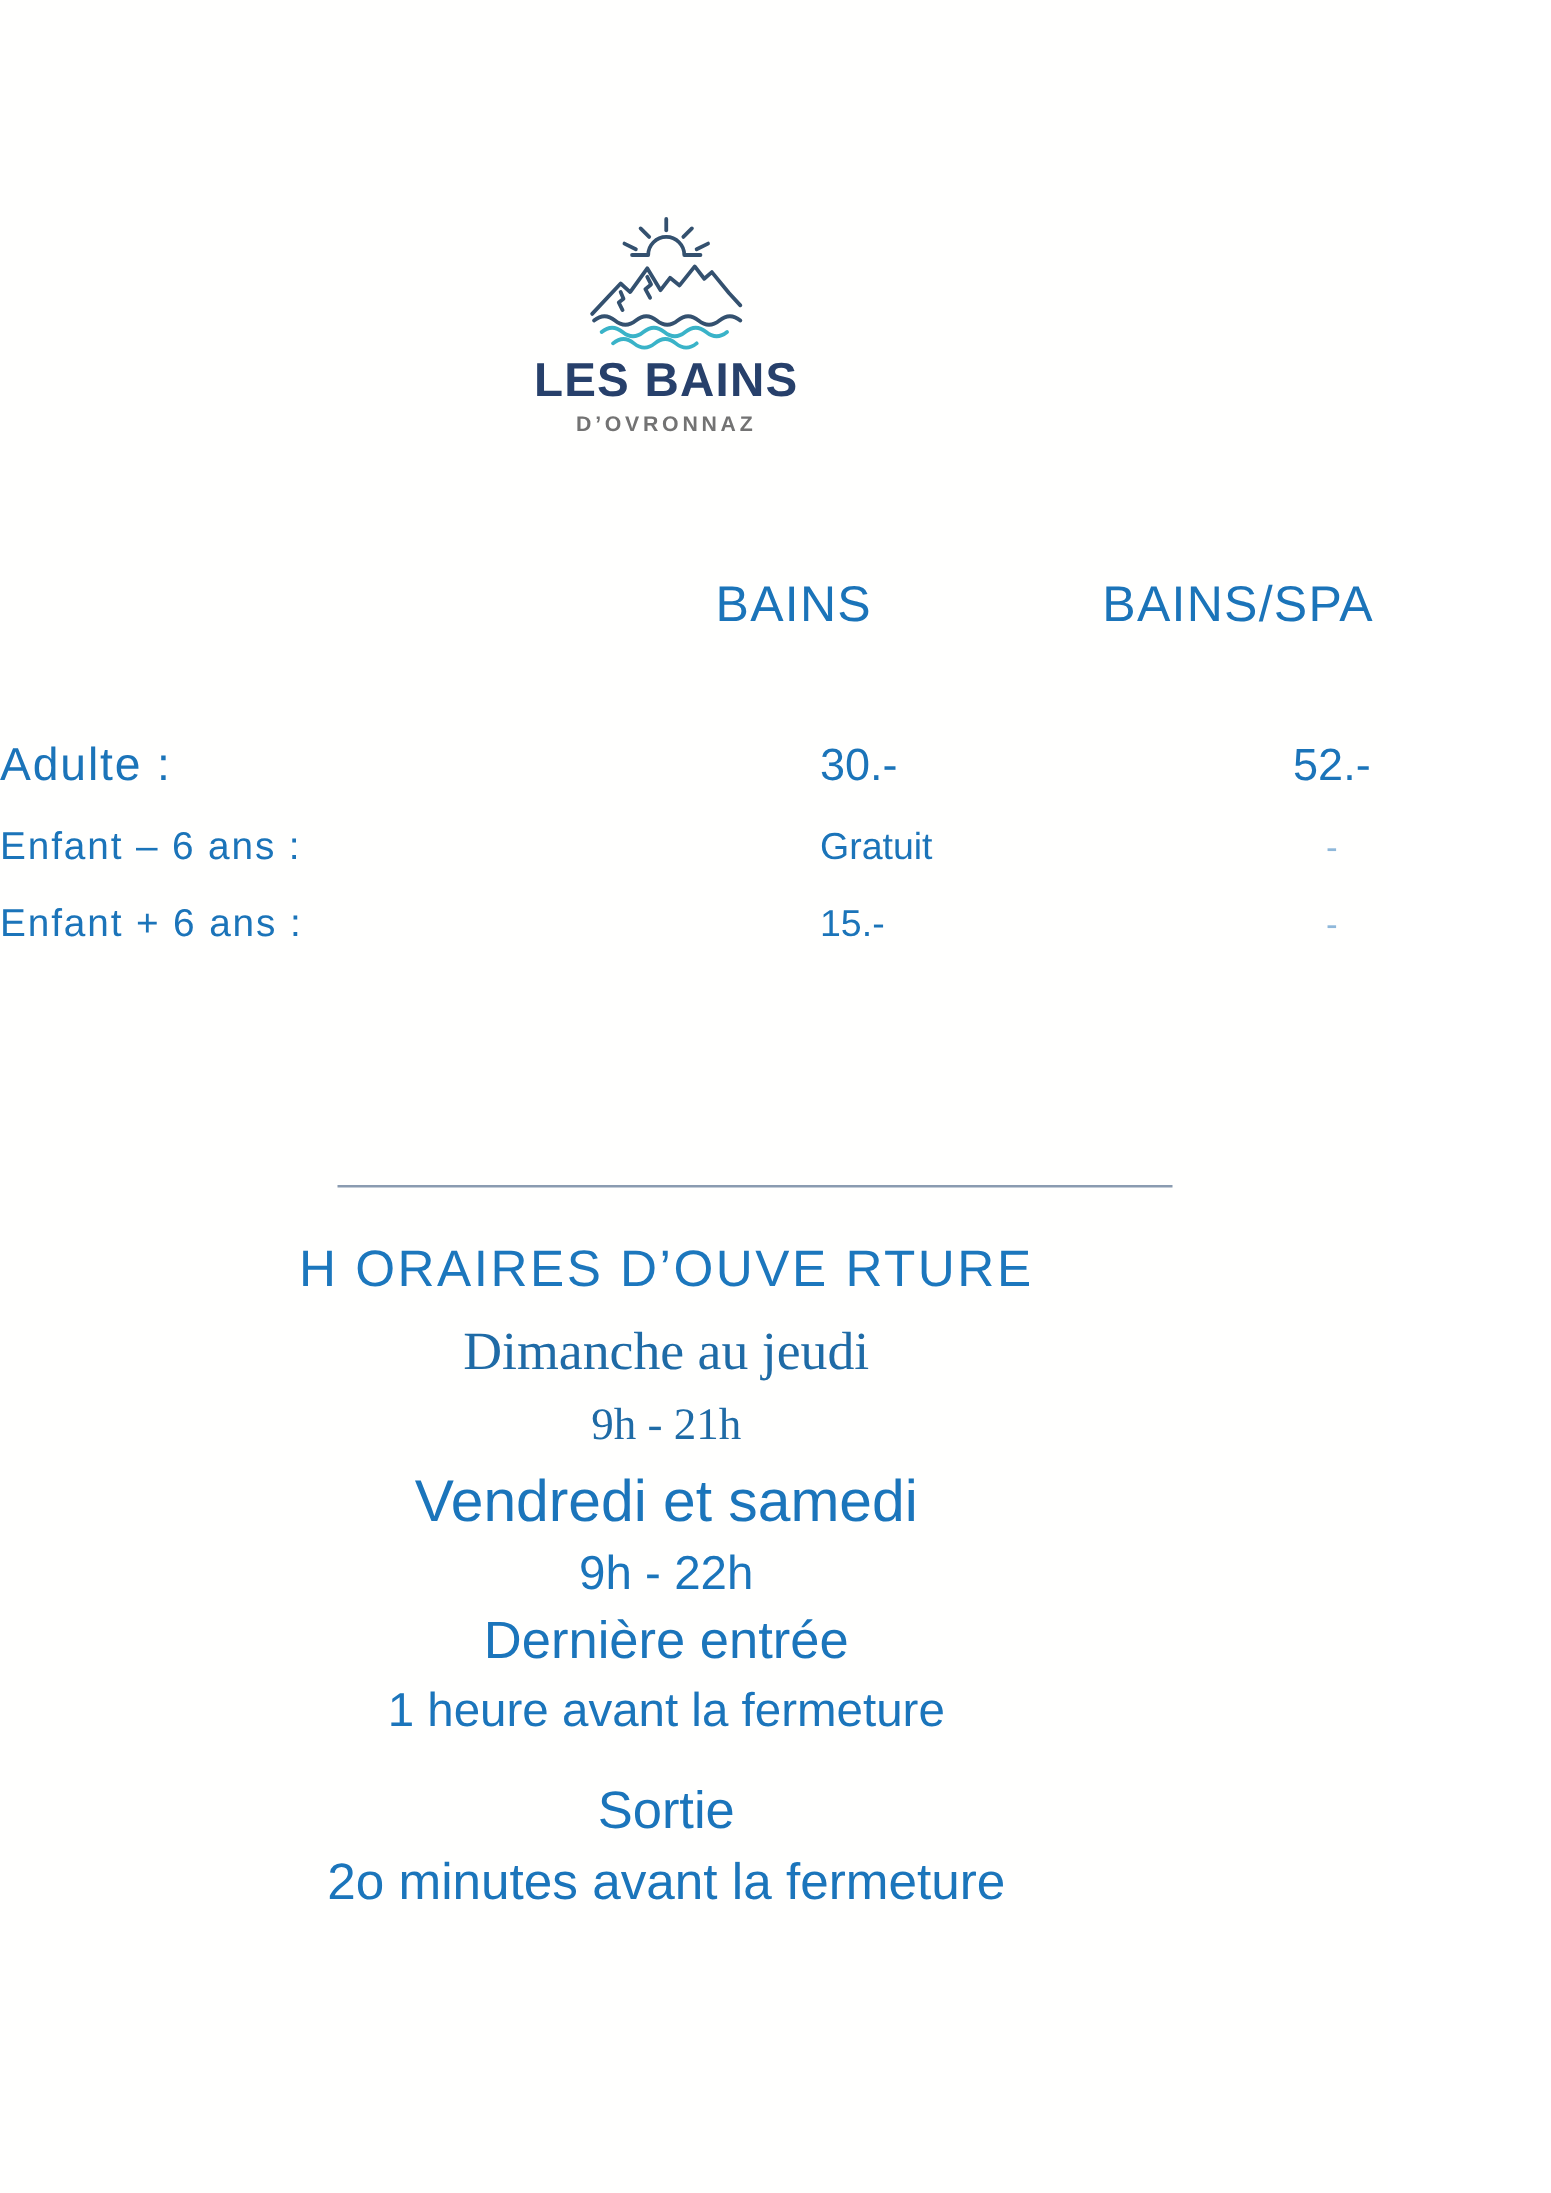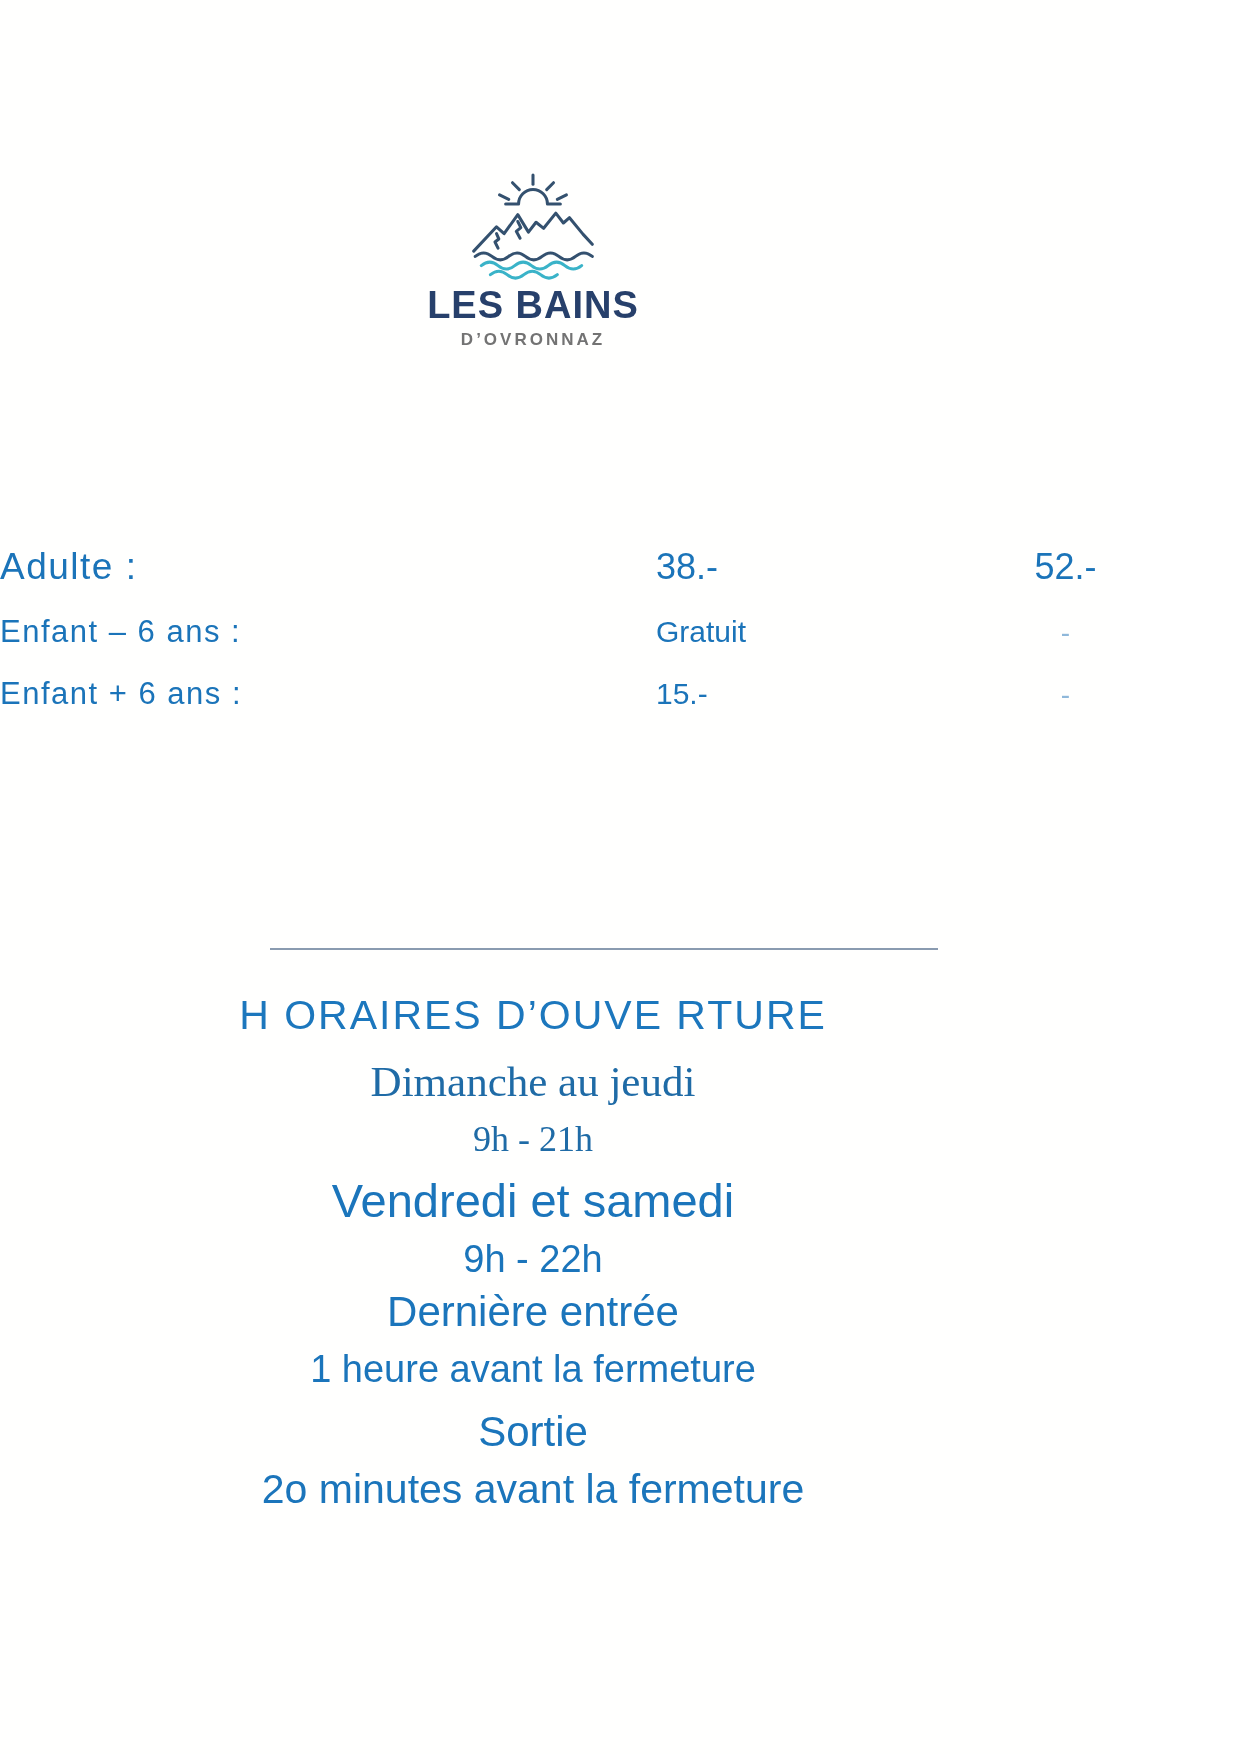--- a/index.html
+++ b/index.html
@@ -59,21 +59,21 @@
     font-size:41px; letter-spacing:2px;
     color:#1c77bd; line-height:1.15;
   }
   .h-line { line-height:1.15; color:#1b75bb; }
   .h-days-0 { font-family:"Liberation Serif", serif; color:#1f6ba6; font-size:43px; margin-top:18px; }
   .h-time-0 { font-family:"Liberation Serif", serif; color:#1f6ba6; font-size:36px; margin-top:12px; }
   .h-days-1 { font-size:47px; margin-top:14px; }
   .h-time-1 { font-size:38px; margin-top:10px; }
   .h-days-2 { font-size:42px; margin-top:6px; }
   .h-time-2 { font-size:38px; margin-top:12px; }
-  .h-days-3 { font-size:42px; margin-top:16px; }
+  .h-days-3 { font-size:42px; margin-top:32px; }
   .h-time-3 { font-size:41px; margin-top:10px; }
 </style>
 </head>
 <body>
 
 <div class="page">
 
   <div class="logo">
     <svg width="152" height="114" viewBox="0 0 200 150" fill="none" stroke-linecap="round" stroke-linejoin="round">
 
@@ -96,25 +96,30 @@
       <g stroke="#3ab3c8" stroke-width="4">
         <path d="M 32 131 q 11 -9 22 0 t 22 0 t 22 0 t 22 0 t 22 0 t 22 0"></path>
         <path d="M 44 143 q 11 -9 22 0 t 22 0 t 22 0 t 22 0"></path>
       </g>
     </svg>
     <div class="logo-title">LES BAINS</div>
     <div class="logo-sub">D’OVRONNAZ</div>
   </div>
 
   <div class="pricing">
+    <div class="p-header">
+      <div class="p-h-spacer"></div>
+      <div class="p-h-bains">BAINS</div>
+      <div class="p-h-spa">BAINS/SPA</div>
+    </div>
 
     <div class="p-rows">
       <div class="p-row row-adulte">
         <div class="p-label">Adulte :</div>
-        <div class="p-val p-val-bains">38.-</div>
+        <div class="p-val p-val-bains">30.-</div>
         <div class="p-val p-val-spa">52.-</div>
       </div>
       <div class="p-row row-enfant">
         <div class="p-label">Enfant – 6 ans :</div>
         <div class="p-val p-val-bains">Gratuit</div>
         <div class="p-val p-val-spa muted">-</div>
       </div>
       <div class="p-row row-enfant">
         <div class="p-label">Enfant + 6 ans :</div>
         <div class="p-val p-val-bains">15.-</div>

